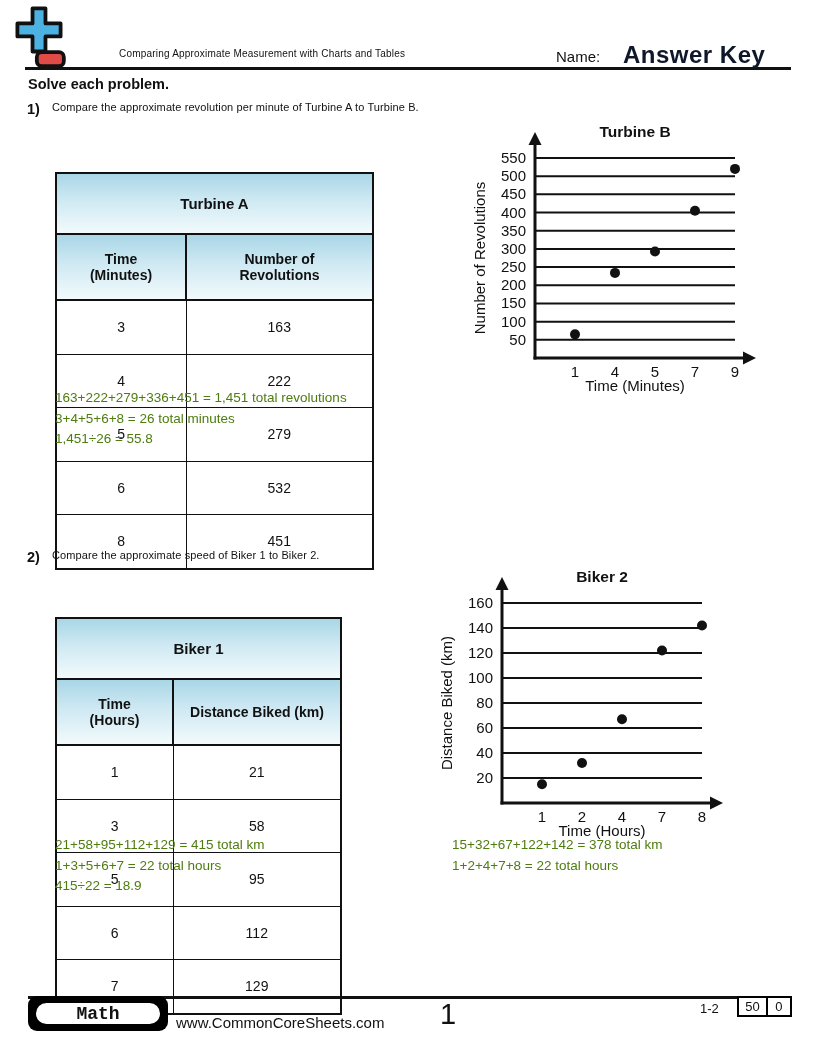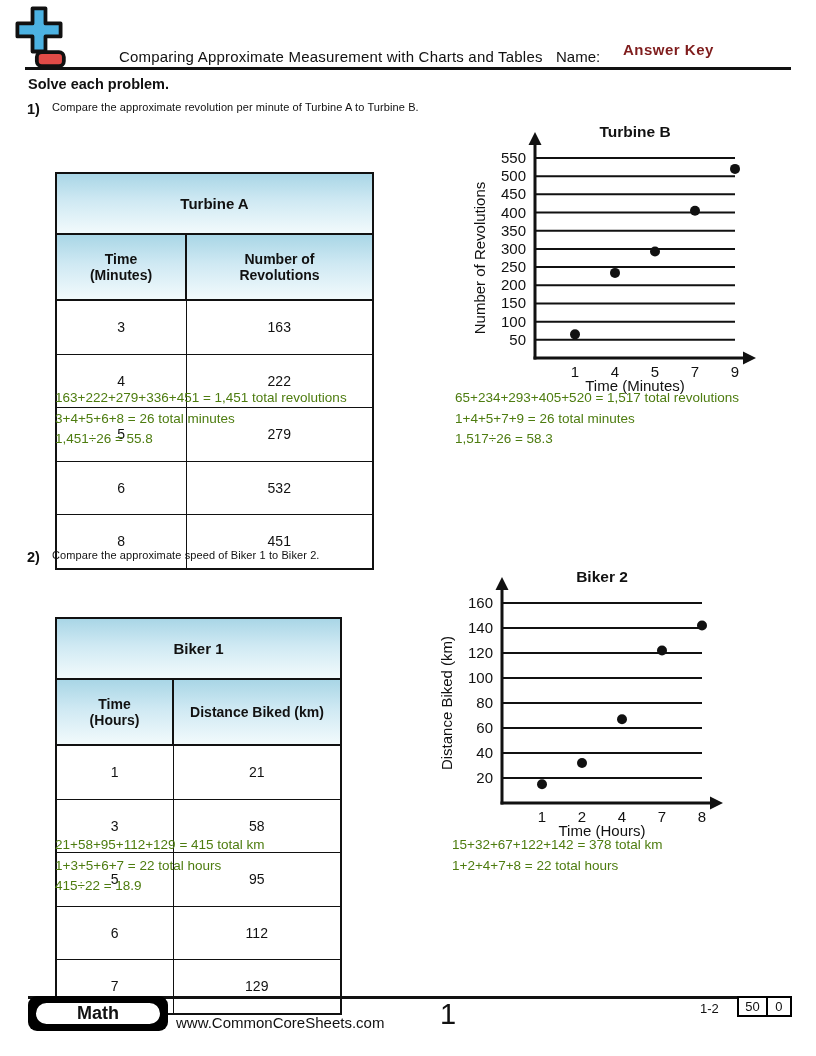--- a/index.html
+++ b/index.html
@@ -1,23 +1,23 @@
 <!DOCTYPE html>
 <html><head>
 <meta charset="utf-8">
 <style>
   html,body{margin:0;padding:0;background:#fff;}
   .page{position:relative;width:816px;height:1056px;background:#fff;overflow:hidden;
         font-family:"Liberation Sans",sans-serif;color:#111;}
   .abs{position:absolute;}
 
   
-  .hdr-title{left:119px;top:48px;font-size:15px;letter-spacing:.2px;}
+  .hdr-title{left:119px;top:48px;font-size:10px;letter-spacing:.2px;}
   .hdr-name{left:556px;top:48px;font-size:15px;}
-  .hdr-key{left:623px;top:41px;font-size:15px;font-weight:bold;color:#7f1d1d;letter-spacing:.5px;}
+  .hdr-key{left:623px;top:41px;font-size:24px;font-weight:bold;color:#0f172a;letter-spacing:.5px;}
   .hdr-rule{left:25px;top:67px;width:766px;height:3px;background:#111;}
   .instruction{left:28px;top:76px;font-size:14.5px;font-weight:bold;}
 
   
   .pnum{font-size:14.5px;font-weight:bold;}
   .ptext{font-size:11px;letter-spacing:.1px;}
 
   
   table.wtable{border-collapse:collapse;table-layout:fixed;border:2.5px solid #111;}
   .wtable th,.wtable td{border:1.6px solid #111;text-align:center;padding:16px;}
@@ -35,21 +35,21 @@
   .answers{color:#4d7c0f;font-size:13.5px;line-height:20.6px;white-space:nowrap;}
 
   
   svg.chart text{font-family:"Liberation Sans",sans-serif;fill:#111;}
 
   
   .ftr-rule{left:28px;top:996px;width:764px;height:3px;background:#111;}
   .badge{left:28px;top:996px;width:140px;height:35px;background:#000;border-radius:9px;}
   .badge-pill{position:absolute;left:6px;top:5px;right:6px;bottom:5px;background:#fff;
       border:2.5px solid #000;border-radius:14px;display:flex;align-items:center;
-      justify-content:center;font-weight:bold;font-size:18px;}
+      justify-content:center;font-weight:bold;font-size:18px;font-family:Liberation Mono, monospace;}
   .site{left:176px;top:1014px;font-size:15px;}
   .pageno{left:430px;top:998px;width:36px;text-align:center;font-size:29px;}
   .range{left:700px;top:1001px;width:30px;text-align:left;font-size:13px;}
   .scoreboxes{left:737px;top:996px;display:flex;}
   .scorebox{border:2.2px solid #000;background:#fff;height:17px;display:flex;
       align-items:center;justify-content:center;font-size:13px;}
   .sb1{width:27px;margin-right:-2.2px;}
   .sb2{width:22px;}
 </style>
 </head>
@@ -148,25 +148,20 @@
       <text x="172" y="21" text-anchor="middle" font-size="15.5" font-weight="bold">Turbine B</text>
       <text x="172" y="275" text-anchor="middle" font-size="15">Time (Minutes)</text>
       <text x="22" y="142" text-anchor="middle" font-size="15" transform="rotate(-90 22 142)">Number of Revolutions</text>
     </svg>
 
   <div class="abs answers" style="left:55px;top:388px;">
       <div>163+222+279+336+451 = 1,451 total revolutions</div>
       <div>3+4+5+6+8 = 26 total minutes</div>
       <div>1,451÷26 = 55.8</div>
     </div>
-  <div class="abs answers" style="left:455px;top:388px;">
-      <div>65+234+293+405+520 = 1,517 total revolutions</div>
-      <div>1+4+5+7+9 = 26 total minutes</div>
-      <div>1,517÷26 = 58.3</div>
-    </div>
 
   <span class="abs pnum" style="left:27px;top:549px;">2)</span>
   <span class="abs ptext" style="left:52px;top:549px;">Compare the approximate speed of Biker 1 to Biker 2.</span>
 
   <table class="abs wtable t2">
     <colgroup>
         <col class="c1">
         <col class="c2">
       </colgroup>
     <thead>

